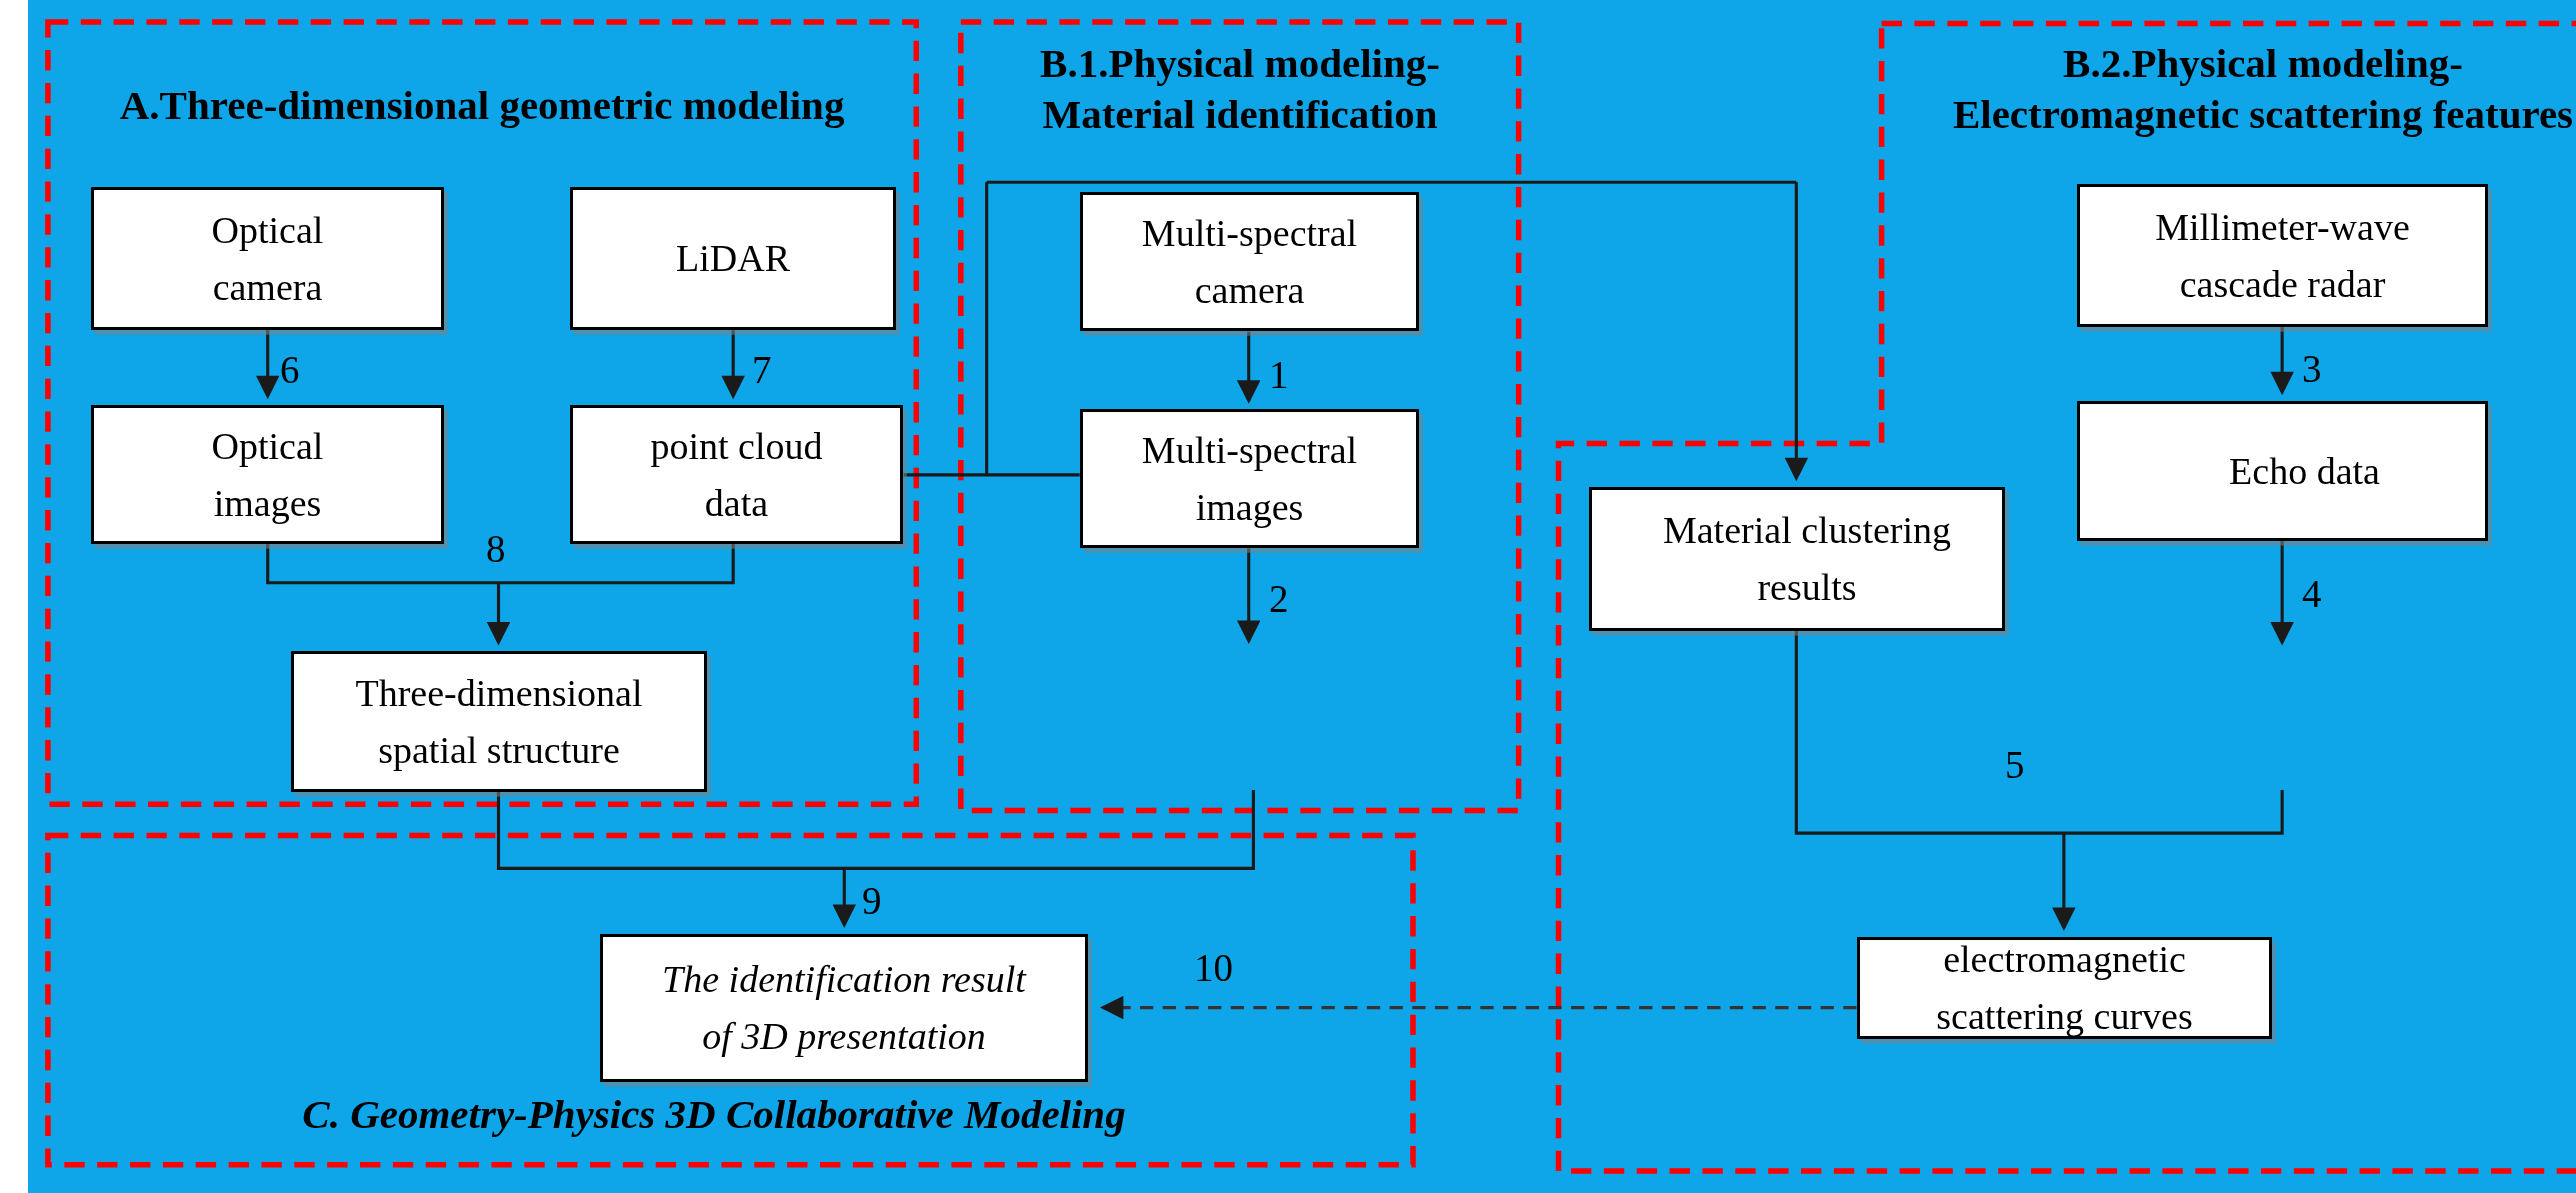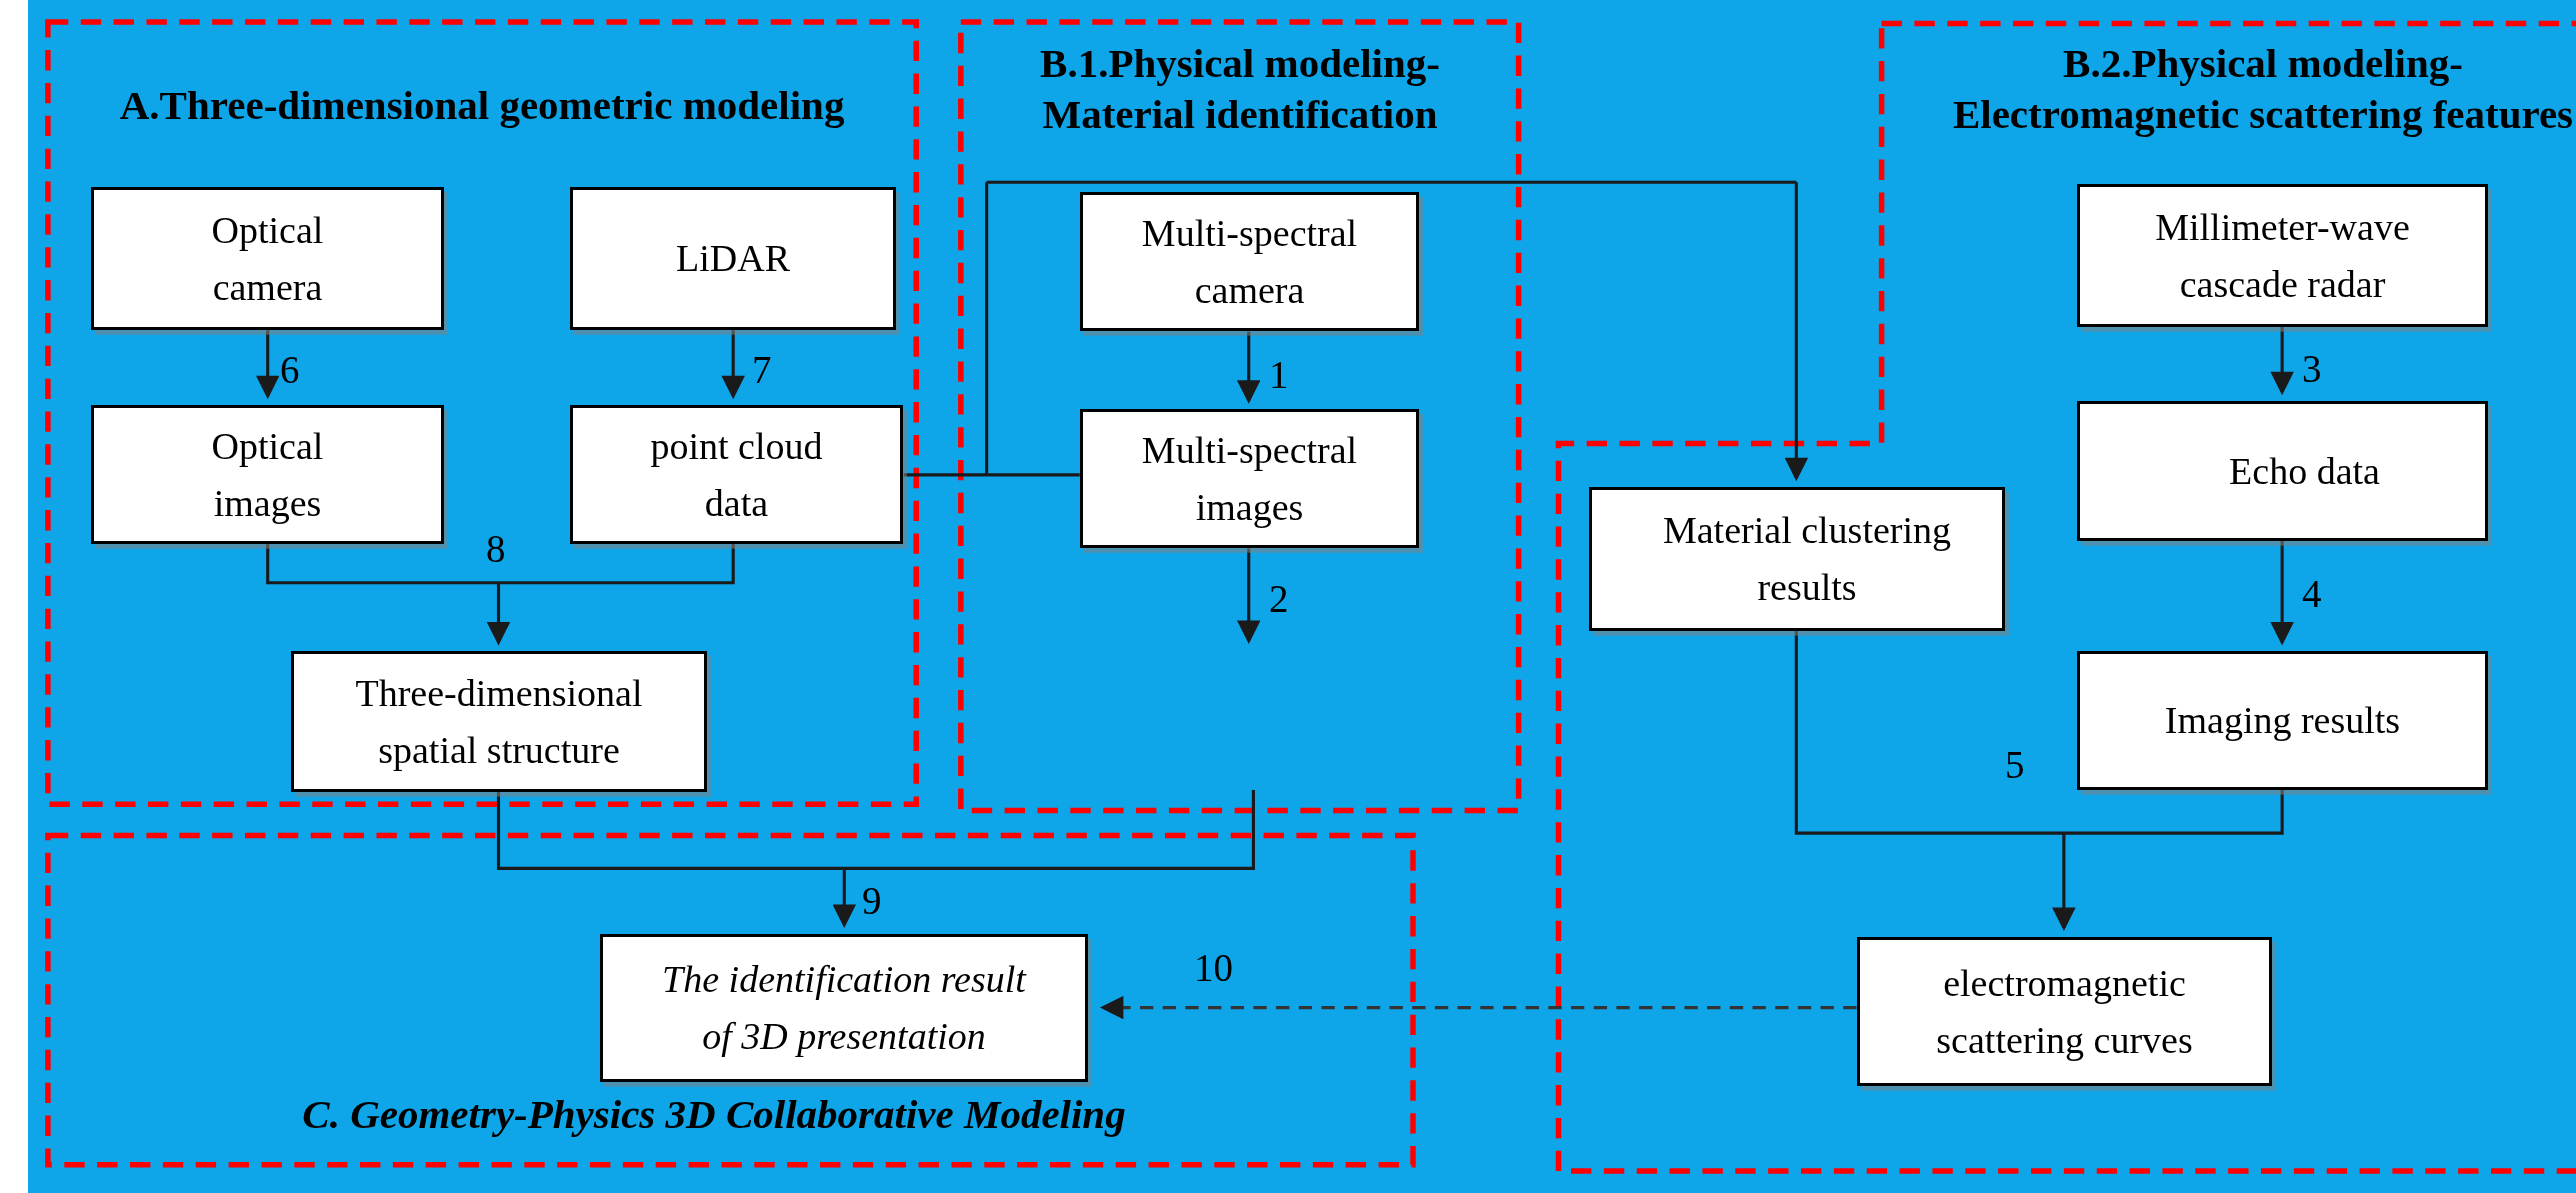--- a/index.html
+++ b/index.html
@@ -114,25 +114,24 @@
   <div class="node" style="left:542px; top:405px; width:333px; height:139px;font-family:Liberation Serif, serif;">point cloud
 data</div>
   <div class="node" style="left:1052px; top:409px; width:339px; height:139px;">Multi-spectral
 images</div>
   <div class="node" style="left:2049px; top:401px; width:411px; height:140px;padding-left:44px;">Echo data</div>
 
   <div class="node" style="left:1561px; top:487px; width:416px; height:144px;padding-left:20px;">Material clustering
 results</div>
   <div class="node" style="left:263px; top:651px; width:416px; height:141px;">Three-dimensional
 spatial structure</div>
-  <div class="node" style="left:2049px; top:651px; width:411px; height:139px;">Imaging results</div>
 
   <div class="node" style="left:572px; top:934px; width:488px; height:148px;font-style:italic;">The identification result
 of 3D presentation</div>
-  <div class="node" style="left:1829px; top:937px; width:415px; height:149px;">electromagnetic
+  <div class="node" style="left:1829px; top:937px; width:415px; height:102px;">electromagnetic
 scattering curves</div>
 
   <div class="edge-label" style="left:252px;  top:347px;">6</div>
   <div class="edge-label" style="left:724px;  top:347px;">7</div>
   <div class="edge-label" style="left:1241px; top:352px;">1</div>
   <div class="edge-label" style="left:2274px; top:346px;">3</div>
   <div class="edge-label" style="left:1241px; top:576px;">2</div>
   <div class="edge-label" style="left:2274px; top:571px;">4</div>
   <div class="edge-label" style="left:458px;  top:526px;">8</div>
   <div class="edge-label" style="left:834px; top:878px;">9</div>

